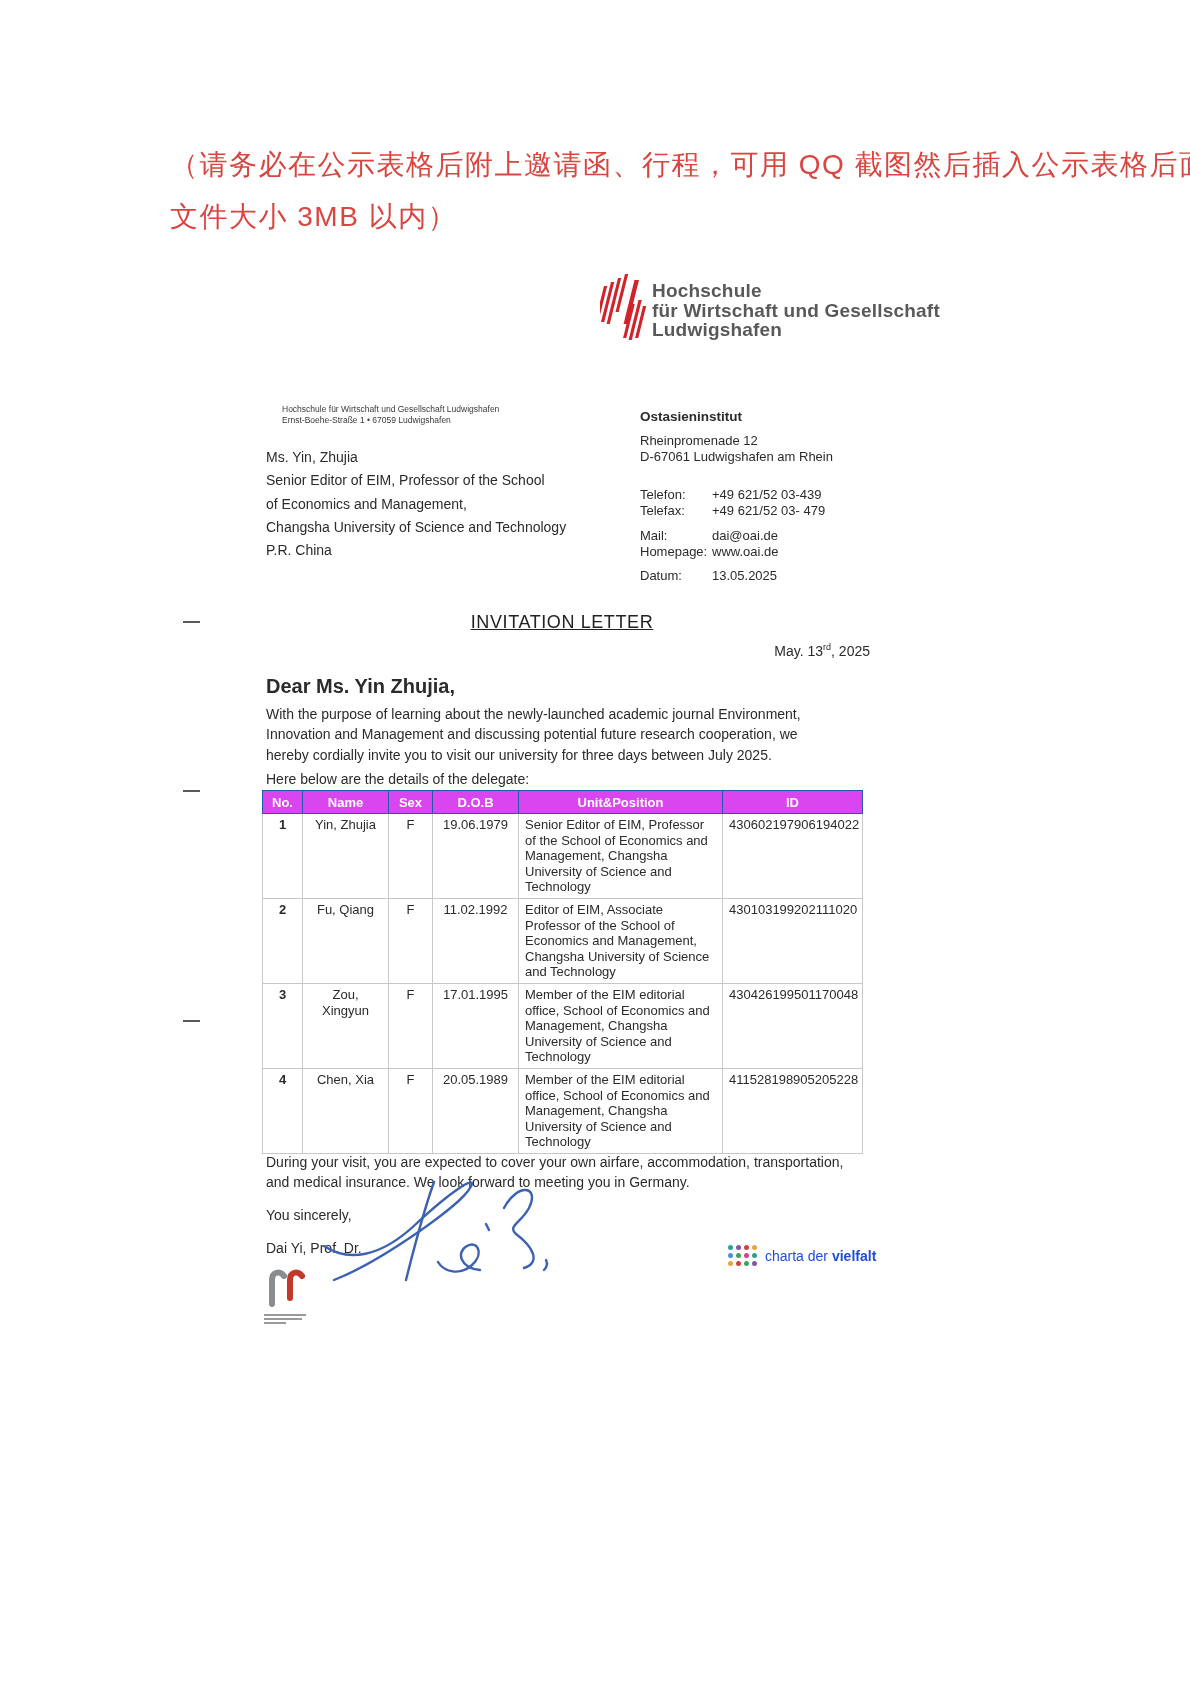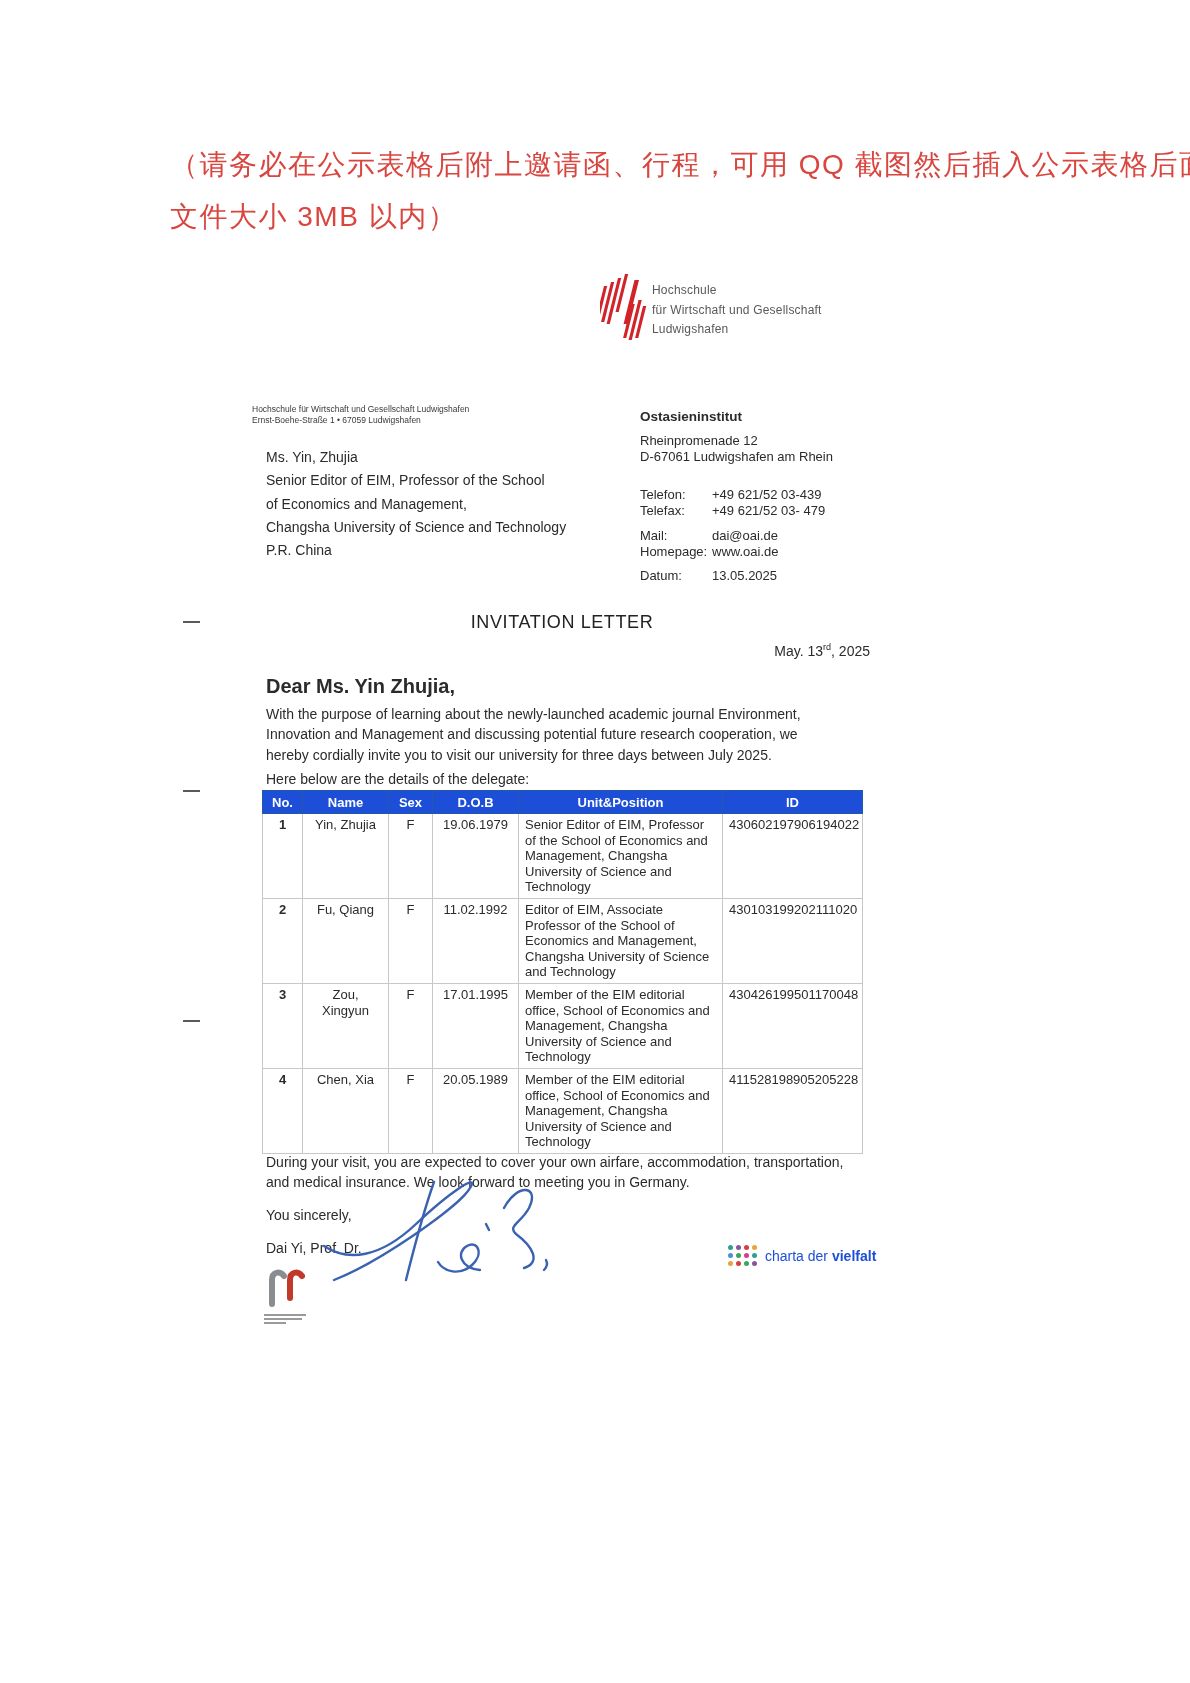--- a/index.html
+++ b/index.html
@@ -6,43 +6,43 @@
   .page {
     position:relative; width:1190px; height:1683px; background:#ffffff;
     font-family:"Liberation Sans", sans-serif; color:#2b2b2b; overflow:hidden;
   }
   .abs { position:absolute; }
 
   
   .note-line { color:#d9453f; font-size:28px; letter-spacing:1.5px; white-space:nowrap; }
 
   
-  .logo-text { font-size:12px; line-height:19.5px; color:#58595b; font-weight:400; letter-spacing:0.2px; }
+  .logo-text { font-size:19px; line-height:19.5px; color:#58595b; font-weight:700; letter-spacing:0.2px; }
 
   
   .sender-small { font-size:8.5px; line-height:11px; color:#3a3a3a; }
   .recipient { font-size:14px; line-height:23.3px; color:#2b2b2b; }
 
   
   .inst-name { font-size:13.5px; font-weight:bold; }
   .inst-addr { font-size:13px; line-height:15.5px; }
   .inst-row { display:flex; font-size:13px; line-height:15.5px; }
   .inst-row .lbl { width:72px; flex:0 0 72px; }
 
   .fold-mark { width:17px; height:2px; background:#5a5a5a; }
 
-  .title { font-size:18px; letter-spacing:0.6px; color:#222; text-align:center; }
+  .title { font-size:18px; letter-spacing:0.6px; color:#222; text-align:center;text-decoration:underline; }
   .date-line { font-size:14px; text-align:right; }
   .salutation { font-size:20px; font-weight:bold; }
   .body-par { font-size:14px; line-height:20.3px; }
 
   
   table.delegate { border-collapse:collapse; table-layout:fixed; width:600px; }
   table.delegate th {
-    background:#1d4ed8; color:#ffffff; font-weight:bold; font-size:13px;
+    background:#d946ef; color:#ffffff; font-weight:bold; font-size:13px;
     padding:3px 4px; border:1px solid #2458a8; text-align:center; height:16px;
   }
   table.delegate td {
     border:1px solid #c8c8c8; padding:3px 6px; vertical-align:top;
     font-size:13px; line-height:15.6px; background:#fff;
   }
   td.c { text-align:center; }
   td.no { text-align:center; font-weight:bold; }
 
   
@@ -82,21 +82,21 @@
         <rect x="52" y="36" width="3.2" height="32" transform="skewX(-14)"></rect>
       </g>
     </svg>
   </div>
   <div class="abs logo-text" style="left:652px; top:281px;">
     <div>Hochschule</div>
     <div>für Wirtschaft und Gesellschaft</div>
     <div>Ludwigshafen</div>
   </div>
 
-  <div class="abs sender-small" style="left:252px; top:404px;">
+  <div class="abs sender-small" style="left:282px; top:404px;">
     <div>Hochschule für Wirtschaft und Gesellschaft Ludwigshafen</div>
     <div>Ernst-Boehe-Straße 1 • 67059 Ludwigshafen</div>
   </div>
 
   <div class="abs recipient" style="left:266px; top:446px;">
     <div>Ms. Yin, Zhujia</div>
     <div>Senior Editor of EIM, Professor of the School</div>
     <div>of Economics and Management,</div>
     <div>Changsha University of Science and Technology</div>
     <div>P.R. China</div>

